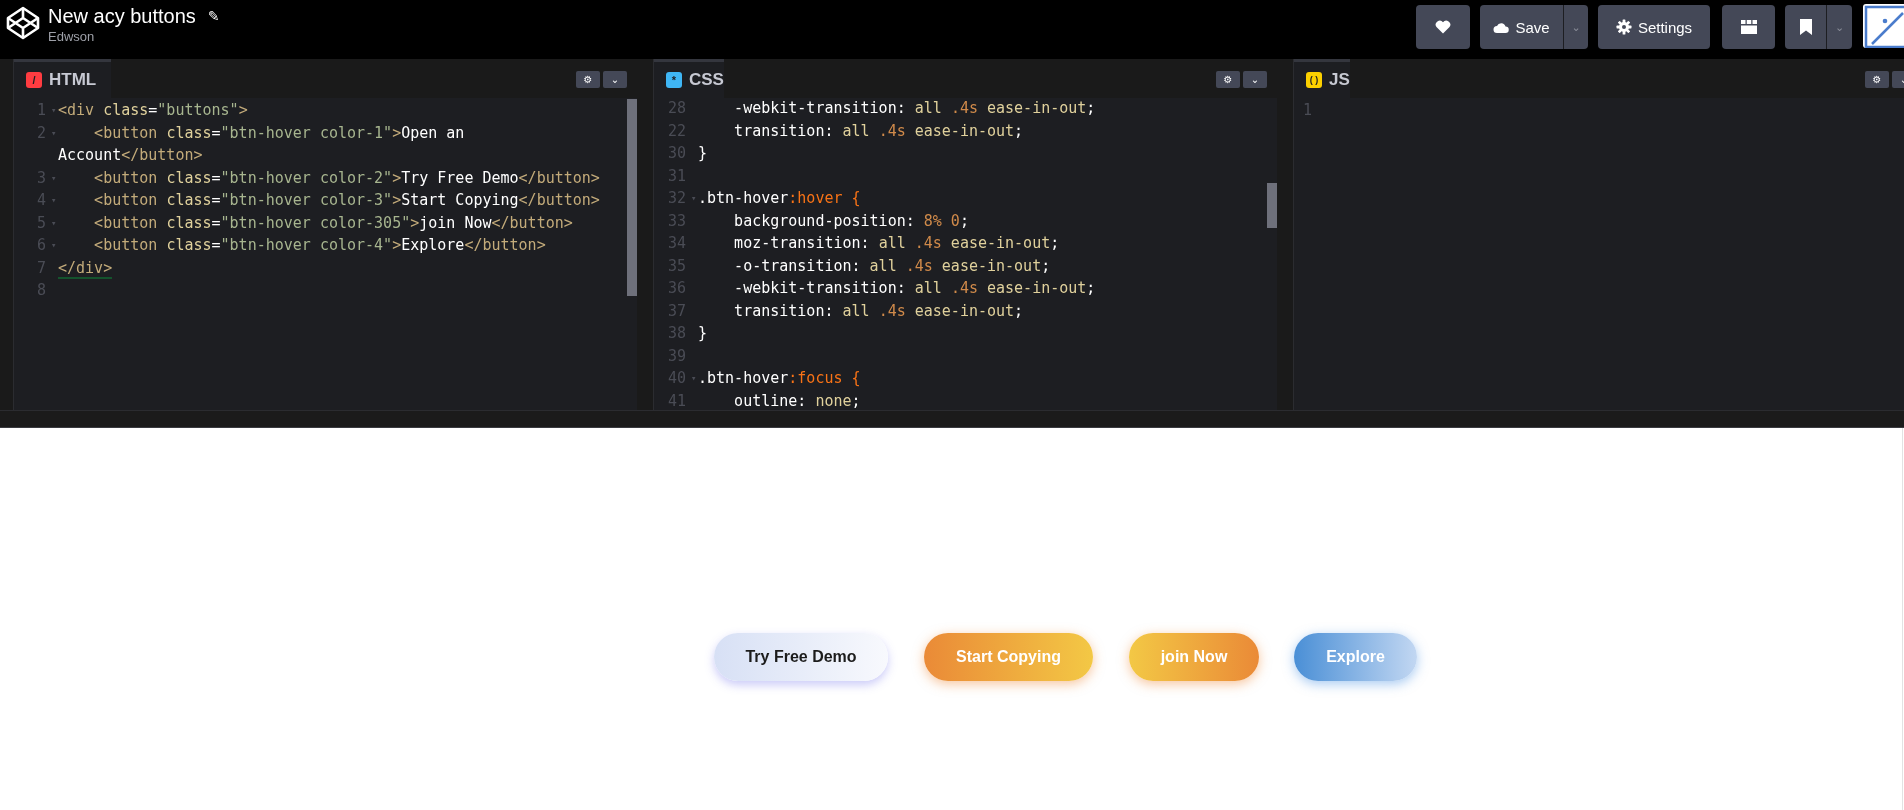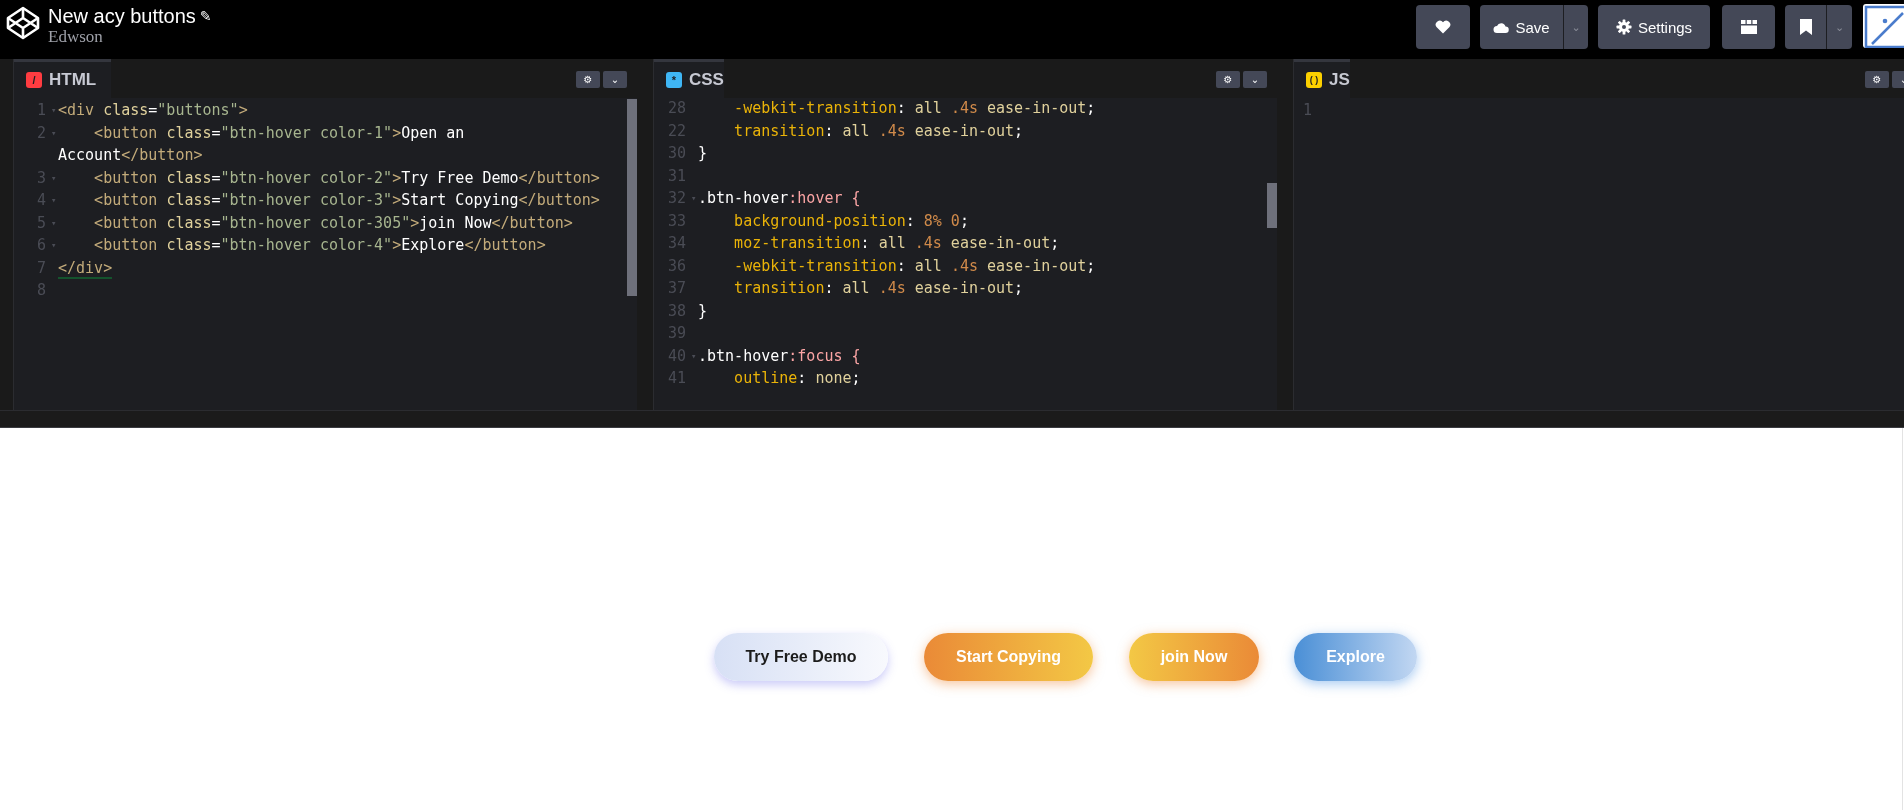--- a/index.html
+++ b/index.html
@@ -2,44 +2,44 @@
 <html><head>
 <meta charset="utf-8">
 <style>
 *{box-sizing:border-box;margin:0;padding:0}
 html,body{width:1904px;height:810px;overflow:hidden;background:#fff;font-family:"DejaVu Sans",sans-serif}
 #app{position:relative;width:1904px;height:810px}
 
 .header{position:absolute;left:0;top:0;width:1904px;height:59px;background:#000;}
 .logo{position:absolute;left:5px;top:5px;width:36px;height:36px}
 .title-wrap{position:absolute;left:48px;top:3px}
-.title{color:#fff;font-family:"Liberation Sans",sans-serif;font-size:20px;font-weight:400;line-height:26px;display:flex;gap:4px}
+.title{color:#fff;font-family:"Liberation Sans",sans-serif;font-size:20px;font-weight:400;line-height:26px;display:flex;gap:12px}
 .title .pencil{font-size:14px;color:#fff}
-.author{color:#9ea0a8;font-family:Liberation Serif, serif;font-size:17px;line-height:16px}
+.author{color:#9ea0a8;font-family:Liberation Sans, sans-serif;font-size:13px;line-height:16px}
 .hbtn{position:absolute;top:5px;height:44px;background:#444857;border-radius:4px;color:#fff;display:flex;align-items:center;justify-content:center;font-family:"Liberation Sans",sans-serif;font-size:15px;gap:6px}
 .hbtn svg{display:block}
 .split-l{border-radius:4px 0 0 4px}
 .split-r{border-radius:0 4px 4px 0;border-left:1px solid #1d1e22;color:#8a8d98;font-size:11px}
 .avatar{position:absolute;left:1863px;top:4px;width:44px;height:44px;background:#fff;border-radius:3px;overflow:hidden}
 
 .editors{position:absolute;left:0;top:59px;width:1904px;height:351px;background:#1d1e22}
 .gutter-strip{position:absolute;top:0;height:351px;background:#1a1a1a;border-right:1px solid #2b2c30}
 .panel{position:absolute;top:0;height:351px;background:#1d1e22;overflow:hidden}
 .panel-head{position:absolute;left:0;top:0;right:0;height:39px;background:#1a1a1a}
 .tab{position:absolute;left:0;top:0;height:39px;background:#1d1e22;border-top:3px solid #34363e;display:flex;align-items:center;padding-left:12px;gap:7px;color:#c7c9d3;font-family:"Liberation Sans",sans-serif;font-weight:700;font-size:17px}
 .tab .badge{width:16px;height:16px;border-radius:3px;display:flex;align-items:center;justify-content:center;font-size:11px;font-weight:700;color:#1d1e22}
 .pbtns{position:absolute;top:12px;right:10px;display:flex;gap:3px}
 .pbtn{width:24px;height:17px;background:#444857;border-radius:2px;display:flex;align-items:center;justify-content:center;color:#fff;font-size:10px}
 .code{position:absolute;left:0;top:40px;right:0;bottom:0;font-family:"DejaVu Sans Mono",monospace;font-size:15px;line-height:22.5px;color:#fff}
 .line{position:relative;height:22.5px;white-space:pre}
 .ln{position:absolute;left:0;width:36px;text-align:right;color:#4a4c55;padding-right:4px}
 .fold{position:absolute;left:37px;color:#4a4c55;font-size:9px;top:0}
 .txt{position:absolute;left:44px}
 .t-tag{color:#c3ab7a}.t-attr{color:#e0d19c}.t-str{color:#a7b58f}.t-punc{color:#ffffff}
-.t-prop{color:#eab308}.t-val{color:#e0d19c}.t-num{color:#d08a4a}.t-sel{color:#ffffff}.t-pseudo{color:#fca5a5}
+.t-prop{color:#ffffff}.t-val{color:#e0d19c}.t-num{color:#d08a4a}.t-sel{color:#ffffff}.t-pseudo{color:#f97316}
 .scrollbar{position:absolute;width:10px;background:#6e707b}
 .resize-bar{position:absolute;left:0;top:410px;width:1904px;height:18px;background:#1b1b1b;border-top:1px solid #2b2c30;border-bottom:1px solid #3a3b40}
 
 .preview{position:absolute;left:0;top:428px;width:1904px;height:382px;background:#fff}
 .preview-edge{position:absolute;right:1px;top:0;width:1px;height:382px;background:#e3e3e3}
 .pv-btn{position:absolute;top:205px;height:48px;border-radius:24px;border:none;color:#fff;font-family:"Liberation Sans",sans-serif;font-weight:700;font-size:16px;display:flex;align-items:center;justify-content:center}
 </style>
 </head>
 <body>
 
@@ -169,20 +169,21 @@
         </div>
       </div>
       <div class="code" style="top:38px">
         <div class="line"><span class="ln">28</span><span class="txt"><span class="t-prop">    -webkit-transition</span><span class="t-punc">: </span><span class="t-val">all </span><span class="t-num">.4s</span><span class="t-val"> ease-in-out</span><span class="t-punc">;</span></span></div>
         <div class="line"><span class="ln">22</span><span class="txt"><span class="t-prop">    transition</span><span class="t-punc">: </span><span class="t-val">all </span><span class="t-num">.4s</span><span class="t-val"> ease-in-out</span><span class="t-punc">;</span></span></div>
         <div class="line"><span class="ln">30</span><span class="txt"><span class="t-punc">}</span></span></div>
         <div class="line"><span class="ln">31</span><span class="txt"></span></div>
         <div class="line"><span class="ln">32</span><span class="fold">▾</span><span class="txt"><span class="t-sel">.btn-hover</span><span class="t-pseudo">:hover {</span></span></div>
         <div class="line"><span class="ln">33</span><span class="txt"><span class="t-prop">    background-position</span><span class="t-punc">: </span><span class="t-num">8% 0</span><span class="t-punc">;</span></span></div>
         <div class="line"><span class="ln">34</span><span class="txt"><span class="t-prop">    moz-transition</span><span class="t-punc">: </span><span class="t-val">all </span><span class="t-num">.4s</span><span class="t-val"> ease-in-out</span><span class="t-punc">;</span></span></div>
+        <div class="line"><span class="ln">35</span><span class="txt"><span class="t-prop">    -o-transition</span><span class="t-punc">: </span><span class="t-val">all </span><span class="t-num">.4s</span><span class="t-val"> ease-in-out</span><span class="t-punc">;</span></span></div>
         <div class="line"><span class="ln">36</span><span class="txt"><span class="t-prop">    -webkit-transition</span><span class="t-punc">: </span><span class="t-val">all </span><span class="t-num">.4s</span><span class="t-val"> ease-in-out</span><span class="t-punc">;</span></span></div>
         <div class="line"><span class="ln">37</span><span class="txt"><span class="t-prop">    transition</span><span class="t-punc">: </span><span class="t-val">all </span><span class="t-num">.4s</span><span class="t-val"> ease-in-out</span><span class="t-punc">;</span></span></div>
         <div class="line"><span class="ln">38</span><span class="txt"><span class="t-punc">}</span></span></div>
         <div class="line"><span class="ln">39</span><span class="txt"></span></div>
         <div class="line"><span class="ln">40</span><span class="fold">▾</span><span class="txt"><span class="t-sel">.btn-hover</span><span class="t-pseudo">:focus {</span></span></div>
         <div class="line"><span class="ln">41</span><span class="txt"><span class="t-prop">    outline</span><span class="t-punc">: </span><span class="t-val">none</span><span class="t-punc">;</span></span></div>
       </div>
       <div class="scrollbar" style="left:613px;top:124px;height:45px"></div>
     </div>
 

